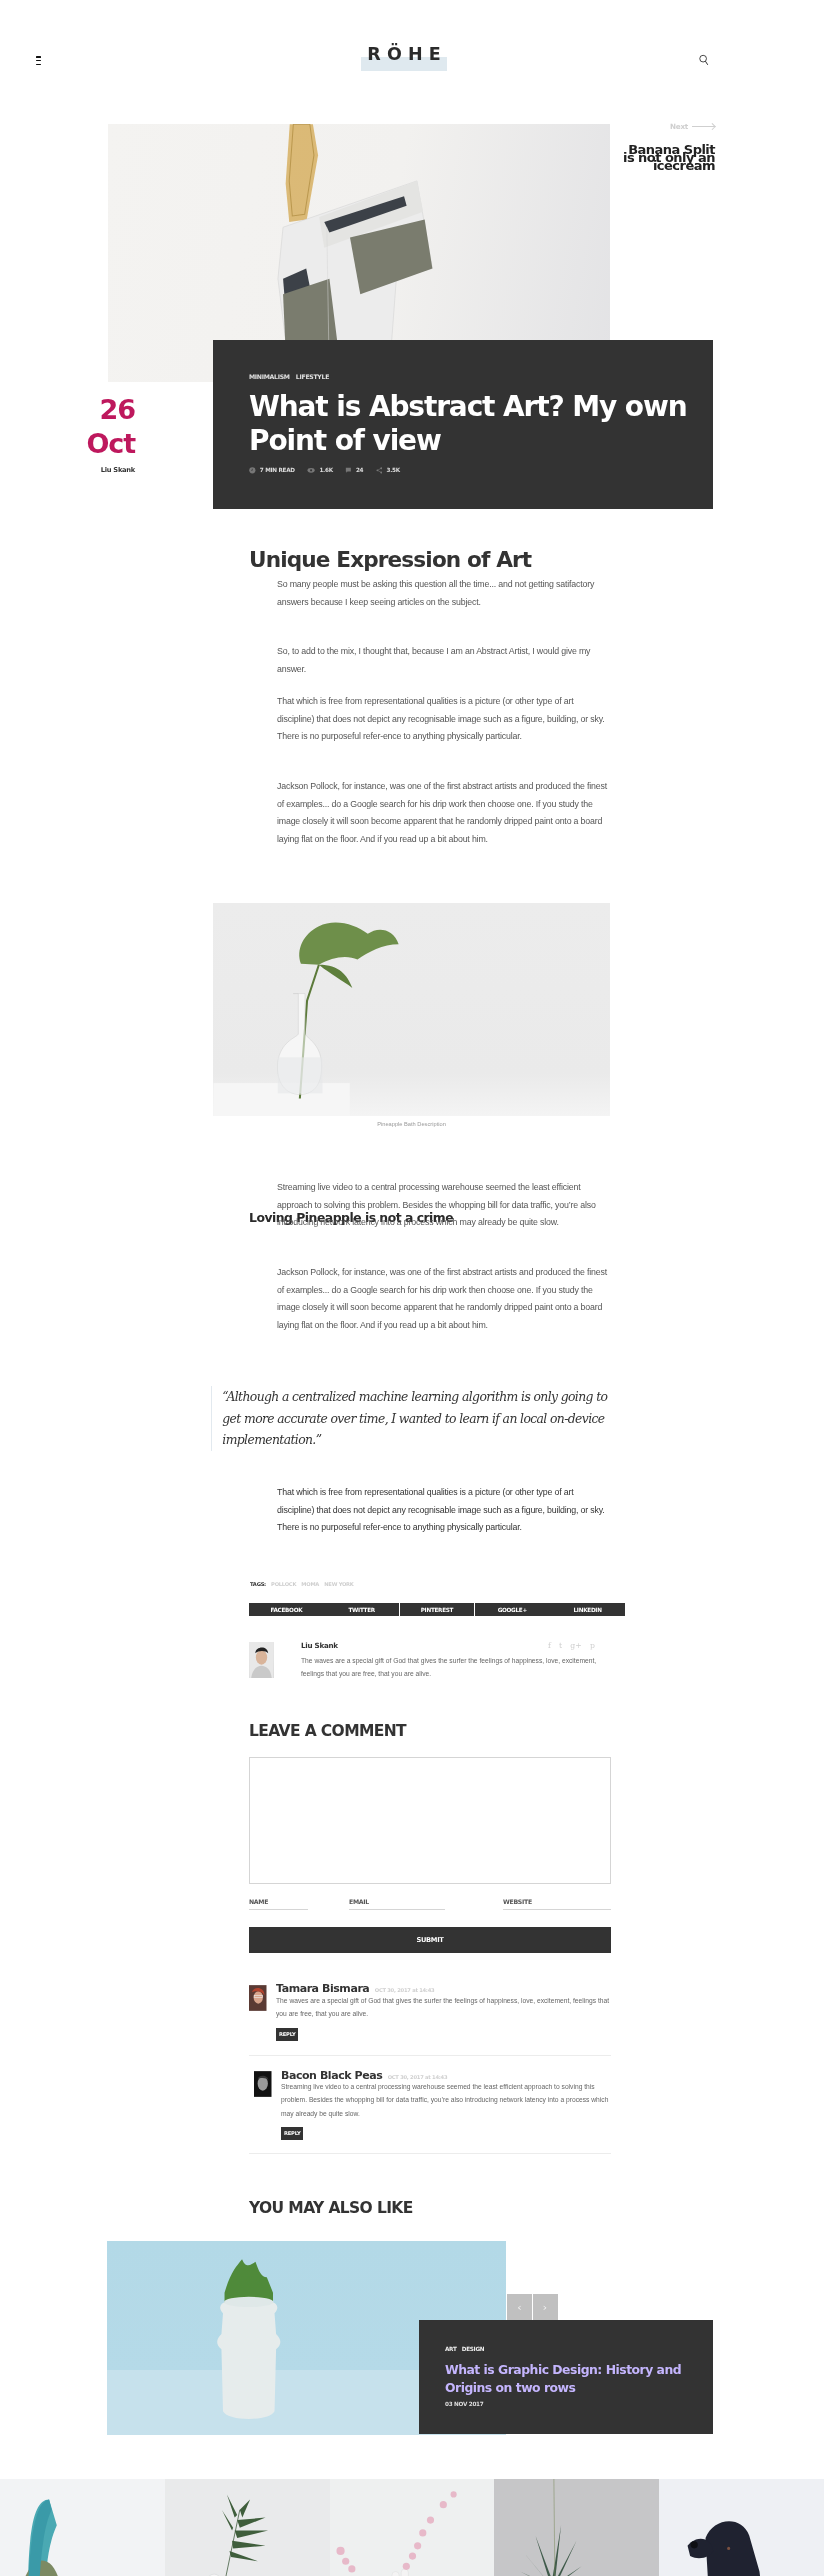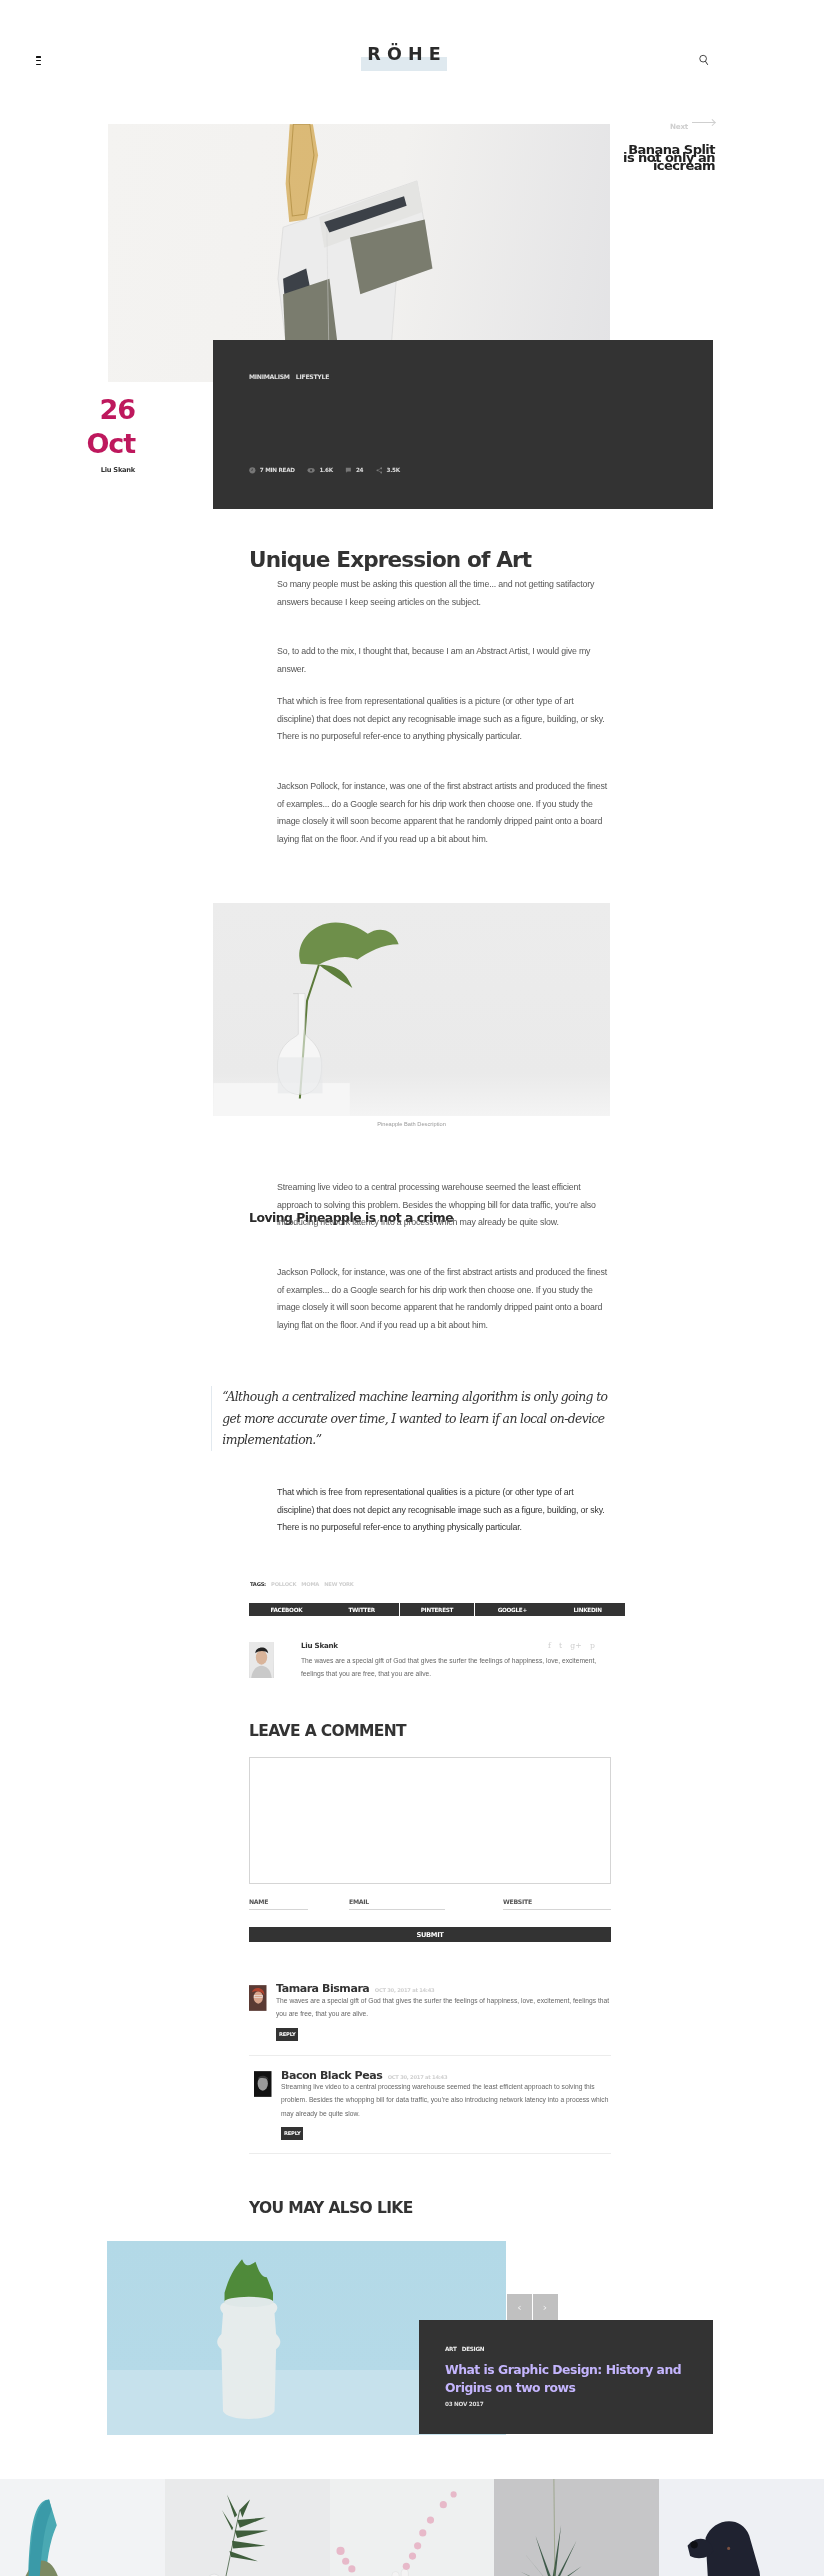--- a/index.html
+++ b/index.html
@@ -11,21 +11,21 @@
 
   
   .hamburger { left: 36px; top: 56px; width: 5.2px; height: 9.3px; display: flex; flex-direction: column; justify-content: space-between; cursor: pointer; }
   .hamburger span { display: block; height: 1.5px; background: #111; border-radius: 0.5px; }
   .logo { left: 361px; top: 43px; width: 86px; height: 28px; text-align: center; }
   .logo .hl { position: absolute; left: 0; top: 14px; width: 28px; height: 14px; background: #dfe9ef; }
   .logo-text { position: absolute; left: 0; right: 0; top: 0; font-family: "DejaVu Sans", sans-serif; font-weight: bold; font-size: 17.5px; letter-spacing: 6.2px; color: #2b2b2b; line-height: 23px; padding-left: 6.2px; }
   .search-icon { left: 699px; top: 54px; width: 10.3px; height: 12.4px; cursor: pointer; }
 
   
-  .next-link { right: 109px; top: 122px; display: flex; align-items: flex-start; gap: 4.1px; color: #cfcfcf; font-size: 7.2px; font-family: "DejaVu Sans", sans-serif; font-weight: bold; letter-spacing: -0.04em; }
+  .next-link { right: 109px; top: 122px; display: flex; align-items: center; gap: 4.1px; color: #cfcfcf; font-size: 7.2px; font-family: "DejaVu Sans", sans-serif; font-weight: bold; letter-spacing: -0.04em; }
   .next-arrow { width: 23px; height: 1px; background: #cfcfcf; position: relative; }
   .next-arrow:after { content: ""; position: absolute; right: 0; top: -2.1px; width: 3.6px; height: 3.6px; border-right: 1px solid #cfcfcf; border-top: 1px solid #cfcfcf; transform: rotate(45deg); transform-origin: center; }
   .next-title { right: 109px; top: 146px; width: 98px; text-align: right; font-size: 13px; line-height: 8.2px; color: #222; }
 
   
   .hero-img { left: 108px; top: 124px; width: 502px; height: 258px; overflow: hidden; background: linear-gradient(100deg, #f4f3f1 0%, #f2f1ef 55%, #e3e3e5 100%); }
   .hero-card { left: 213px; top: 340px; width: 500px; height: 169px; background: #333333; }
   .hero-cats { left: 36px; top: 33px; display: flex; gap: 6.2px; }
   .hero-cats span { color: #e0e0e0; font-size: 6.2px; font-family: "DejaVu Sans", sans-serif; font-weight: bold; letter-spacing: -0.05em; }
   .hero-title { left: 36px; top: 50px; width: 443px; font-size: 28px; line-height: 34px; color: #fff; }
@@ -58,21 +58,21 @@
   .author-name { left: 301px; top: 1641px; font-size: 7.2px; color: #333; }
   .author-social { left: 548px; top: 1641px; display: flex; gap: 8.2px; color: #cfcfcf; font-size: 7.7px; font-family: "DejaVu Serif", serif; }
   .author-bio { left: 301px; top: 1654px; width: 309px; font-size: 6.7px; line-height: 13.4px; color: #666; }
 
   
   .section-title { font-size: 15.5px; line-height: 18.5px; color: #333; position: absolute; }
   .section-title .hl { position: absolute; z-index: -1; background: #dfe9ef; height: 11.3px; }
   .comment-box { left: 249px; top: 1757px; width: 362px; height: 127px; border: 0.5px solid #d5d5d5; background: #fff; resize: none; font-family: "Liberation Sans", sans-serif; padding: 5.2px; }
   .field { position: absolute; top: 1894px; border: none; border-bottom: 0.5px solid #d5d5d5; height: 15.5px; font-family: "DejaVu Sans", sans-serif; font-weight: bold; font-size: 6.2px; letter-spacing: -0.05em; color: #555; background: transparent; outline: none; }
   .field::placeholder { color: #555; }
-  .submit-btn { left: 249px; top: 1927px; width: 362px; height: 15px; background: #333; color: #fff; border: none; font-family: "DejaVu Sans", sans-serif; font-weight: bold; font-size: 6.7px; letter-spacing: -0.05em; cursor: pointer; }
+  .submit-btn { left: 249px; top: 1927px; width: 362px; height: 26px; background: #333; color: #fff; border: none; font-family: "DejaVu Sans", sans-serif; font-weight: bold; font-size: 6.7px; letter-spacing: -0.05em; cursor: pointer; }
 
   
   .c-avatar { width: 17.5px; height: 26px; }
   .c-name { font-size: 11px; color: #333; }
   .c-date { font-size: 5.2px; color: #cfcfcf; margin-left: 3.1px; font-family: "DejaVu Sans", sans-serif; font-weight: bold; letter-spacing: -0.05em; }
   .c-text { font-size: 6.7px; line-height: 13.4px; color: #666; }
   .reply-btn { background: #333; color: #fff; font-size: 5.2px; padding: 0 3.1px; height: 13.4px; line-height: 13.4px; display: inline-block; cursor: pointer; font-family: "DejaVu Sans", sans-serif; font-weight: bold; letter-spacing: -0.05em; }
   .divider { height: 0.5px; background: #ececec; }
 
   
@@ -130,20 +130,21 @@
 </div>
 <div class="abs date-day heading">26</div>
 <div class="abs date-month heading">Oct</div>
 <div class="abs date-author heading">Liu Skank</div>
 
 <div class="abs hero-card">
   <div class="abs hero-cats">
     <span>MINIMALISM</span>
     <span>LIFESTYLE</span>
   </div>
+  <h1 class="abs hero-title heading">What is Abstract Art? My own Point of view</h1>
   <div class="abs hero-meta">
     <span class="meta-item">
       <svg class="meta-icon" viewBox="0 0 14 14">
           <circle cx="7" cy="7" r="6.5" fill="#777"></circle>
           <path d="M7 3.5V7H4.5" stroke="#333" stroke-width="1.3" fill="none"></path>
         </svg>
       <span>7 MIN READ</span>
     </span>
     <span class="meta-item">
       <svg class="meta-icon" viewBox="0 0 16 14" style="width:8.2px">

